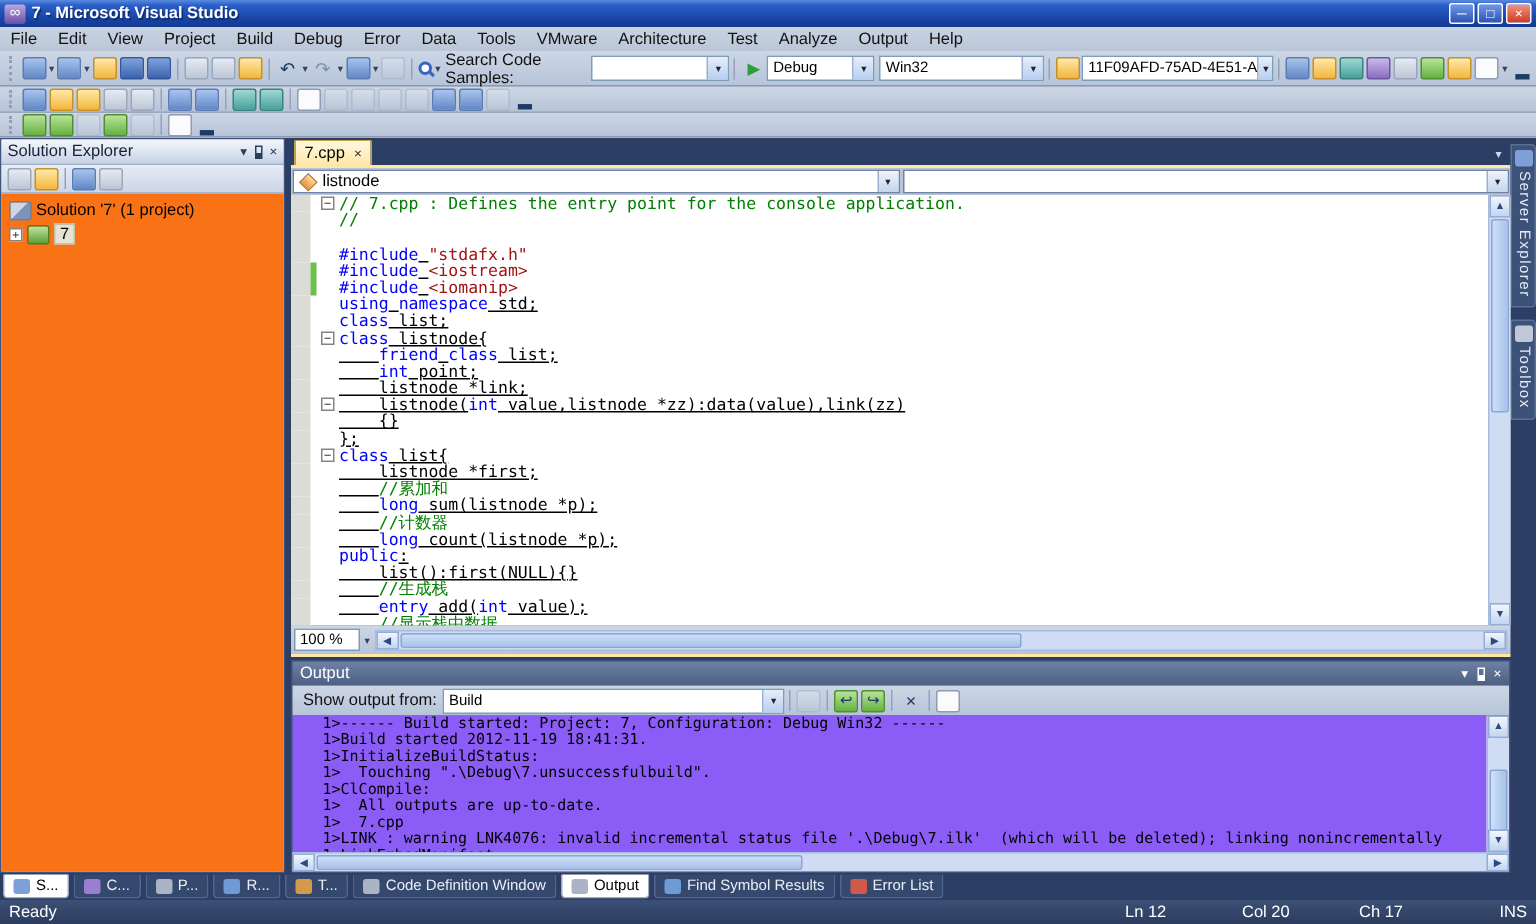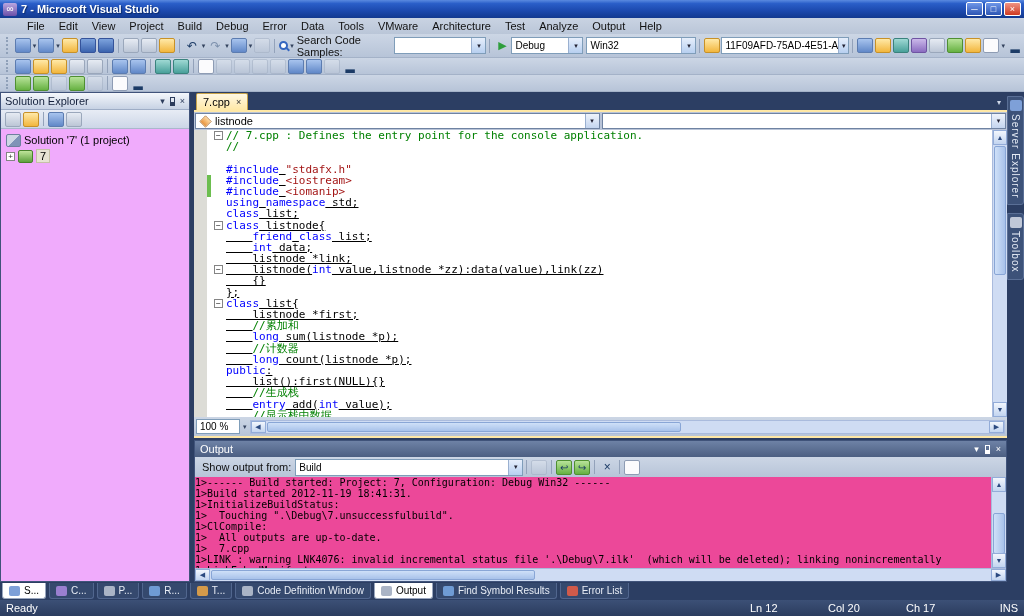--- a/index.html
+++ b/index.html
@@ -12,21 +12,21 @@
     display:flex; align-items:center; padding:0 3px; color:#fff; }
   .tb-logo { width:14px; height:13px; background:linear-gradient(#b9a7e0,#6a4fa8); border-radius:2px;
     color:#fff; font-size:10px; line-height:12px; text-align:center; margin-right:4px; }
   .tb-title { font-weight:bold; font-size:11px; text-shadow:1px 1px 1px #0a2a6a; }
   .win-btns { margin-left:auto; display:flex; gap:2px; }
   .wbtn { width:17px; height:14px; border:1px solid #fff; border-radius:2px; font-size:9px; line-height:12px;
     text-align:center; color:#fff; background:linear-gradient(#6f97e8,#2c55b4); }
   .wbtn.close { background:linear-gradient(#f09484,#cf3a21); }
 
   
-  .menubar { height:16px; background:linear-gradient(#c9d3e2,#bac6d8); display:flex; align-items:center; padding-left:20px; }
+  .menubar { height:16px; background:linear-gradient(#c9d3e2,#bac6d8); display:flex; align-items:center; padding-left:0; }
   .menu-item { padding:0 7px; font-size:11px; color:#111; height:100%; display:flex; align-items:center; }
 
   
   .tbrow { background:linear-gradient(#ccd6e5,#b7c4d8); display:flex; align-items:center; border-bottom:1px solid #a4b2c8; }
   .tb1 { height:24px; padding-left:6px; }
   .tb2 { height:17px; padding-left:6px; }
   .tb3 { height:17px; padding-left:6px; }
   .grip { width:4px; height:70%; border-left:2px dotted #8fa0b8; margin-right:4px; }
   .tbico { min-width:16px; height:15px; display:inline-flex; align-items:center; justify-content:center;
     font-size:10px; border-radius:2px; margin:0 1px; color:#1c3b66; flex:none; }
@@ -54,21 +54,21 @@
   .main { flex:1; display:flex; min-height:0; }
 
   
   .se-panel { width:190px; background:#f4f6fa; display:flex; flex-direction:column; border:1px solid #40537a; }
   .panel-hd { height:17px; background:linear-gradient(#f4f7fc,#c7d2e4); display:flex; align-items:center;
     padding:0 4px; font-size:11px; color:#14213c; border-bottom:1px solid #9eadc6; }
   .panel-hd .hd-ico { margin-left:auto; display:flex; gap:5px; align-items:center; color:#2c3c5c; font-size:9px; }
   .pin { width:5px; height:9px; border:1px solid #2c3c5c; border-bottom-width:4px; display:inline-block; }
   .se-toolbar { height:19px; background:linear-gradient(#e7ecf5,#ccd6e7); display:flex; align-items:center;
     padding-left:3px; border-bottom:1px solid #aab7cc; }
-  .se-tree { flex:1; background:#f0abfc; padding:3px 2px; font-size:11px; color:#000; }
+  .se-tree { flex:1; background:#f97316; padding:3px 2px; font-size:11px; color:#000; }
   .tree-row { display:flex; align-items:center; height:16px; white-space:nowrap; }
   .tree-ico { width:15px; height:13px; border-radius:2px; margin:0 3px; flex:none; }
   .sol-ico { background:linear-gradient(135deg,#cdd6e4 50%,#7f93b8 50%); border:1px solid #6d7f9e; }
   .prj-ico { background:linear-gradient(#bfe49a,#5ea03e); border:1px solid #48812c; }
   .expander { width:9px; height:9px; border:1px solid #848484; background:#fff; font-size:8px; line-height:7px;
     text-align:center; color:#333; margin-left:3px; flex:none; }
   .sel-label { background:#e7e3d3; border:1px solid #c6c0a8; padding:0 3px; }
 
   .v-splitter { width:4px; }
 
@@ -111,21 +111,21 @@
   .hthumb { position:absolute; top:1px; bottom:1px; background:linear-gradient(#cfe0f8,#a8c2ea); border:1px solid #89a6d6; border-radius:2px; }
 
   .gapline { height:2px; }
 
   
   .output-panel { height:142px; display:flex; flex-direction:column; border:1px solid #40537a; }
   .out-hd { height:16px; background:linear-gradient(#6e82a6,#4c5f82); color:#fff; display:flex; align-items:center; padding:0 5px; font-size:11px; }
   .out-hd .hd-ico { margin-left:auto; display:flex; gap:6px; align-items:center; font-size:9px; color:#fff; }
   .pin-w { width:5px; height:9px; border:1px solid #fff; border-bottom-width:4px; display:inline-block; }
   .out-toolbar { height:20px; background:linear-gradient(#ccd6e5,#b7c4d8); display:flex; align-items:center; padding-left:5px; }
-  .out-content { flex:1; background:#ec4899; position:relative; overflow:hidden; padding-left:0; }
+  .out-content { flex:1; background:#8b5cf6; position:relative; overflow:hidden; padding-left:20px; }
   .out-line { font-family:"DejaVu Sans Mono", monospace; font-size:10px; line-height:11px; white-space:pre; color:#000; }
   .out-hscroll { height:13px; background:#cfdcf3; border-top:1px solid #aabbdd; display:flex; position:relative; }
   .out-hscroll .arr { width:15px; background:linear-gradient(#f2f6fd,#c3d5f0); border:1px solid #93acd8; font-size:7px;
     display:flex; align-items:center; justify-content:center; color:#2c4a80; }
   .out-hscroll .arr.right { margin-left:auto; }
 
   
   .right-strip { width:17px; display:flex; flex-direction:column; gap:8px; padding-top:4px; }
   .rtab { display:flex; flex-direction:column; align-items:center; gap:3px; background:#3d5279; border:1px solid #5a6f96;
     border-radius:0 3px 3px 0; padding:3px 0 6px; color:#e6ecf6; }
@@ -339,21 +339,21 @@
             <div class="code-line"><span class="cl-ind"></span><span class="cl-chg"></span><span class="cl-fold"><span class="fold-box">−</span></span><span class="tk-cm">// 7.cpp : Defines the entry point for the console application.</span></div>
             <div class="code-line"><span class="cl-ind"></span><span class="cl-chg"></span><span class="cl-fold"></span><span class="tk-cm">//</span></div>
             <div class="code-line"><span class="cl-ind"></span><span class="cl-chg"></span><span class="cl-fold"></span></div>
             <div class="code-line"><span class="cl-ind"></span><span class="cl-chg"></span><span class="cl-fold"></span><span class="tk-kw">#include</span><span class="tk-pl"> </span><span class="tk-str">"stdafx.h"</span></div>
             <div class="code-line"><span class="cl-ind"></span><span class="cl-chg on"></span><span class="cl-fold"></span><span class="tk-kw">#include</span><span class="tk-pl"> </span><span class="tk-str">&lt;iostream&gt;</span></div>
             <div class="code-line"><span class="cl-ind"></span><span class="cl-chg on"></span><span class="cl-fold"></span><span class="tk-kw">#include</span><span class="tk-pl"> </span><span class="tk-str">&lt;iomanip&gt;</span></div>
             <div class="code-line"><span class="cl-ind"></span><span class="cl-chg"></span><span class="cl-fold"></span><span class="tk-kw">using</span><span class="tk-pl"> </span><span class="tk-kw">namespace</span><span class="tk-pl"> std;</span></div>
             <div class="code-line"><span class="cl-ind"></span><span class="cl-chg"></span><span class="cl-fold"></span><span class="tk-kw">class</span><span class="tk-pl"> list;</span></div>
             <div class="code-line"><span class="cl-ind"></span><span class="cl-chg"></span><span class="cl-fold"><span class="fold-box">−</span></span><span class="tk-kw">class</span><span class="tk-pl"> listnode{</span></div>
             <div class="code-line"><span class="cl-ind"></span><span class="cl-chg"></span><span class="cl-fold"></span><span class="tk-pl">    </span><span class="tk-kw">friend</span><span class="tk-pl"> </span><span class="tk-kw">class</span><span class="tk-pl"> list;</span></div>
-            <div class="code-line"><span class="cl-ind"></span><span class="cl-chg"></span><span class="cl-fold"></span><span class="tk-pl">    </span><span class="tk-kw">int</span><span class="tk-pl"> data;</span></div>
+            <div class="code-line"><span class="cl-ind"></span><span class="cl-chg"></span><span class="cl-fold"></span><span class="tk-pl">    </span><span class="tk-kw">int</span><span class="tk-pl"> point;</span></div>
             <div class="code-line"><span class="cl-ind"></span><span class="cl-chg"></span><span class="cl-fold"></span><span class="tk-pl">    listnode *link;</span></div>
             <div class="code-line"><span class="cl-ind"></span><span class="cl-chg"></span><span class="cl-fold"><span class="fold-box">−</span></span><span class="tk-pl">    listnode(</span><span class="tk-kw">int</span><span class="tk-pl"> value,listnode *zz):data(value),link(zz)</span></div>
             <div class="code-line"><span class="cl-ind"></span><span class="cl-chg"></span><span class="cl-fold"></span><span class="tk-pl">    {}</span></div>
             <div class="code-line"><span class="cl-ind"></span><span class="cl-chg"></span><span class="cl-fold"></span><span class="tk-pl">};</span></div>
             <div class="code-line"><span class="cl-ind"></span><span class="cl-chg"></span><span class="cl-fold"><span class="fold-box">−</span></span><span class="tk-kw">class</span><span class="tk-pl"> list{</span></div>
             <div class="code-line"><span class="cl-ind"></span><span class="cl-chg"></span><span class="cl-fold"></span><span class="tk-pl">    listnode *first;</span></div>
             <div class="code-line"><span class="cl-ind"></span><span class="cl-chg"></span><span class="cl-fold"></span><span class="tk-pl">    </span><span class="tk-cm">//累加和</span></div>
             <div class="code-line"><span class="cl-ind"></span><span class="cl-chg"></span><span class="cl-fold"></span><span class="tk-pl">    </span><span class="tk-kw">long</span><span class="tk-pl"> sum(listnode *p);</span></div>
             <div class="code-line"><span class="cl-ind"></span><span class="cl-chg"></span><span class="cl-fold"></span><span class="tk-pl">    </span><span class="tk-cm">//计数器</span></div>
             <div class="code-line"><span class="cl-ind"></span><span class="cl-chg"></span><span class="cl-fold"></span><span class="tk-pl">    </span><span class="tk-kw">long</span><span class="tk-pl"> count(listnode *p);</span></div>

